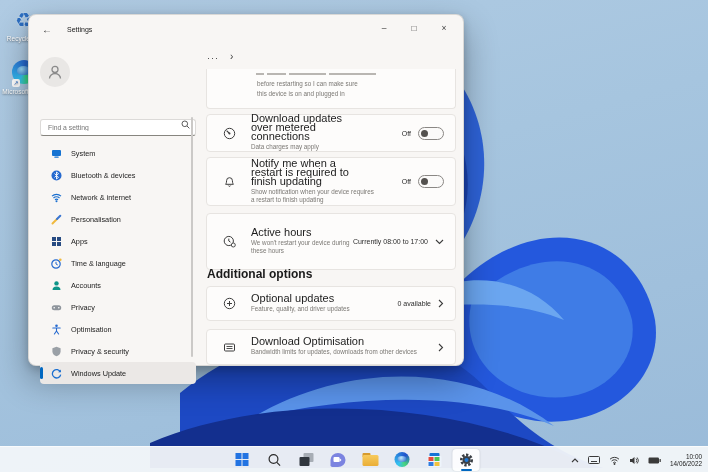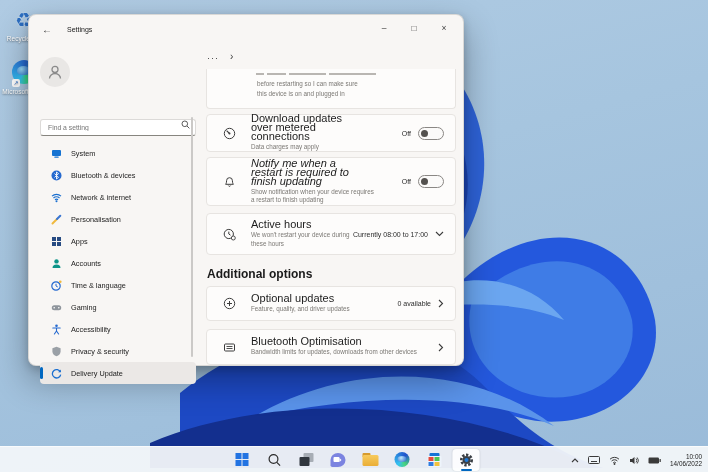--- a/index.html
+++ b/index.html
@@ -88,23 +88,23 @@
 
   #card-partial { top:54px; height:40px; border-top:none; border-radius:0 0 4px 4px; display:block;
     padding:4px 0 0 50px; overflow:hidden; }
   #card-partial .clip-smear { width:120px; height:2px; margin:0 0 4px -1px;
     background:linear-gradient(90deg,#b9b6b2 0 8px,transparent 8px 11px,#b9b6b2 11px 30px,transparent 30px 33px,#b9b6b2 33px 70px,transparent 70px 73px,#b9b6b2 73px 100%); }
   #card-partial .pline { font-size:6.3px; color:#7b7874; line-height:9.5px; }
 
   #card-metered { top:99px; height:38px; }
   #card-metered .title { max-width:92px; }
   #card-notify { top:142px; height:49px; }
-  #card-notify .title { max-width:104px;font-style:italic; }
+  #card-notify .title { max-width:104px; }
   #card-notify .subtitle { max-width:124px; }
-  #card-active { top:198px; height:42px; }
+  #card-active { top:198px; height:57px; }
   #card-active .subtitle { max-width:112px; }
   #section-header { position:absolute; left:178px; top:252px; font-size:12px; font-weight:bold; color:#1a1a1a; }
   #card-optional { top:271px; height:35px; }
   #card-delivery { top:314px; height:36px; }
 
   
   #taskbar { position:absolute; left:0; bottom:0; width:708px; height:26px;
     background:rgba(242,245,249,.95); border-top:1px solid rgba(255,255,255,.65);
     display:flex; align-items:center; }
   #tb-center { position:absolute; left:50%; transform:translateX(-50%); display:flex; gap:5px; align-items:center; }
@@ -250,71 +250,71 @@
                 <rect x="6" y="1" width="4" height="4" fill="#274b82"></rect>
                 <rect x="1" y="6" width="4" height="4" fill="#274b82"></rect>
                 <rect x="6" y="6" width="4" height="4" fill="#274b82"></rect>
               </svg>
             </span>
           <span>Apps</span>
         </div>
         <div class="nav-item">
           <span class="nav-ic">
             <svg width="11" height="11" viewBox="0 0 11 11">
-                <circle cx="5.5" cy="3.4" r="2.2" fill="#0d9488"></circle>
-                <path d="M1.5,10 a4,3.6 0 0 1 8,0 z" fill="#0d9488"></path>
-              </svg>
-            </span>
-          <span>Accounts</span>
-        </div>
-        <div class="nav-item">
-          <span class="nav-ic">
-            <svg width="11" height="11" viewBox="0 0 11 11">
                 <circle cx="5" cy="6" r="4.2" fill="none" stroke="#2569cf" stroke-width="1.2"></circle>
                 <path d="M5,3.8 V6 L6.8,7" fill="none" stroke="#2569cf" stroke-width="1"></path>
                 <circle cx="9.3" cy="1.8" r="1.3" fill="#f0b93d"></circle>
               </svg>
             </span>
           <span>Time &amp; language</span>
         </div>
         <div class="nav-item">
           <span class="nav-ic">
             <svg width="11" height="11" viewBox="0 0 11 11">
+                <circle cx="5.5" cy="3.4" r="2.2" fill="#0d9488"></circle>
+                <path d="M1.5,10 a4,3.6 0 0 1 8,0 z" fill="#0d9488"></path>
+              </svg>
+            </span>
+          <span>Accounts</span>
+        </div>
+        <div class="nav-item">
+          <span class="nav-ic">
+            <svg width="11" height="11" viewBox="0 0 11 11">
                 <rect x=".8" y="3.2" width="9.4" height="5" rx="2.5" fill="#8f959c"></rect>
                 <circle cx="3.2" cy="5.7" r=".8" fill="#fff"></circle>
                 <circle cx="7.8" cy="5.7" r=".8" fill="#fff"></circle>
               </svg>
             </span>
-          <span>Gaming</span>
+          <span>Privacy</span>
         </div>
         <div class="nav-item">
           <span class="nav-ic">
             <svg width="11" height="11" viewBox="0 0 11 11">
                 <circle cx="5.5" cy="1.8" r="1.3" fill="#2569cf"></circle>
                 <path d="M1.8,4 H9.2 M5.5,4 V7 M5.5,7 L3.4,10 M5.5,7 L7.6,10" fill="none" stroke="#2569cf" stroke-width="1.1" stroke-linecap="round"></path>
               </svg>
             </span>
-          <span>Accessibility</span>
+          <span>Optimisation</span>
         </div>
         <div class="nav-item">
           <span class="nav-ic">
             <svg width="11" height="11" viewBox="0 0 11 11">
                 <path d="M5.5,.8 L9.6,2.3 V5.3 C9.6,7.9 7.9,9.6 5.5,10.3 C3.1,9.6 1.4,7.9 1.4,5.3 V2.3 Z" fill="#9aa0a6"></path>
               </svg>
             </span>
           <span>Privacy &amp; security</span>
         </div>
         <div class="nav-item selected">
           <span class="nav-ic">
             <svg width="11" height="11" viewBox="0 0 11 11">
                 <path d="M9.4,4 a4.2,4.2 0 1 0 .3,2.6" fill="none" stroke="#1b6fd0" stroke-width="1.3"></path>
                 <path d="M9.9,1.5 v2.8 h-2.8 z" fill="#1b6fd0"></path>
               </svg>
             </span>
-          <span>Delivery Update</span>
+          <span>Windows Update</span>
         </div>
       </div>
     </div>
 
     <div id="side-scrollbar"></div>
 
     <span id="breadcrumb-dots">···</span>
     <span id="breadcrumb-chev">›</span>
 
     <div class="card" id="card-partial">
@@ -406,21 +406,21 @@
 
     <div class="card" id="card-delivery">
       <div class="ic-col">
           <svg width="13" height="13" viewBox="0 0 13 13">
             <rect x="1.5" y="3" width="10" height="7" rx="1" fill="none" stroke="#3d3d3d" stroke-width="1"></rect>
             <line x1="3.5" y1="5.5" x2="9.5" y2="5.5" stroke="#3d3d3d" stroke-width=".9"></line>
             <line x1="3.5" y1="7.5" x2="9.5" y2="7.5" stroke="#3d3d3d" stroke-width=".9"></line>
           </svg>
         </div>
       <div class="txt-col">
-        <div class="title">Bluetooth Optimisation</div>
+        <div class="title">Download Optimisation</div>
         <div class="subtitle">Bandwidth limits for updates, downloads from other devices</div>
       </div>
       <div class="right-col">
         <svg width="6" height="9" viewBox="0 0 6 9">
             <polyline points="1,1 4.5,4.5 1,8" fill="none" stroke="#3d3d3d" stroke-width="1.1"></polyline>
           </svg>
       </div>
     </div>
 
   </div>

